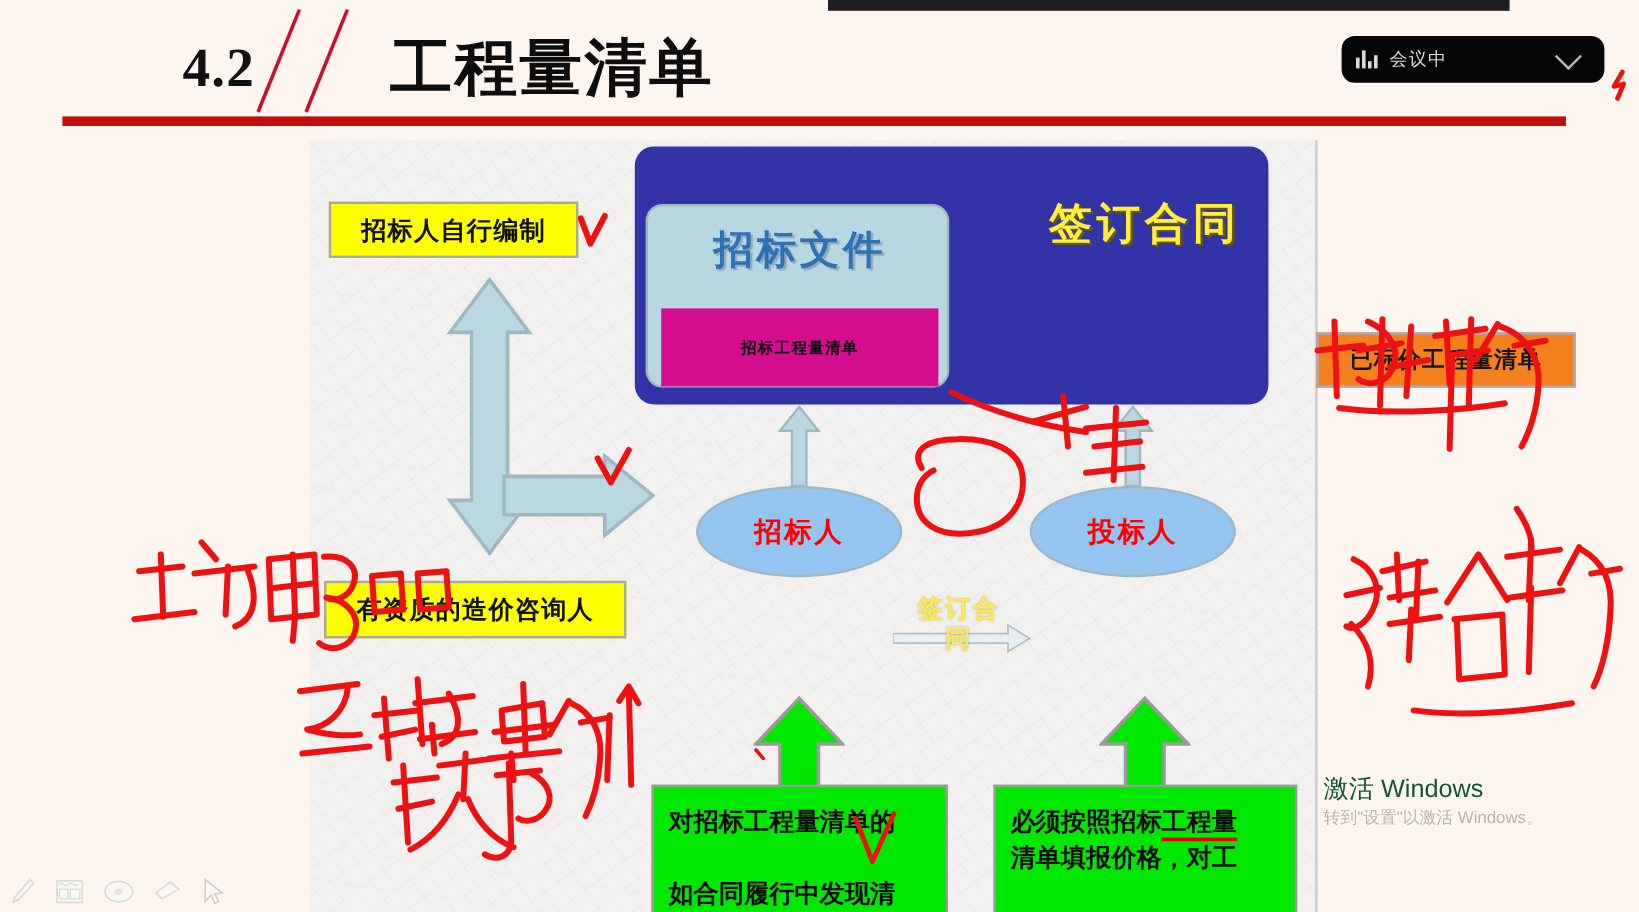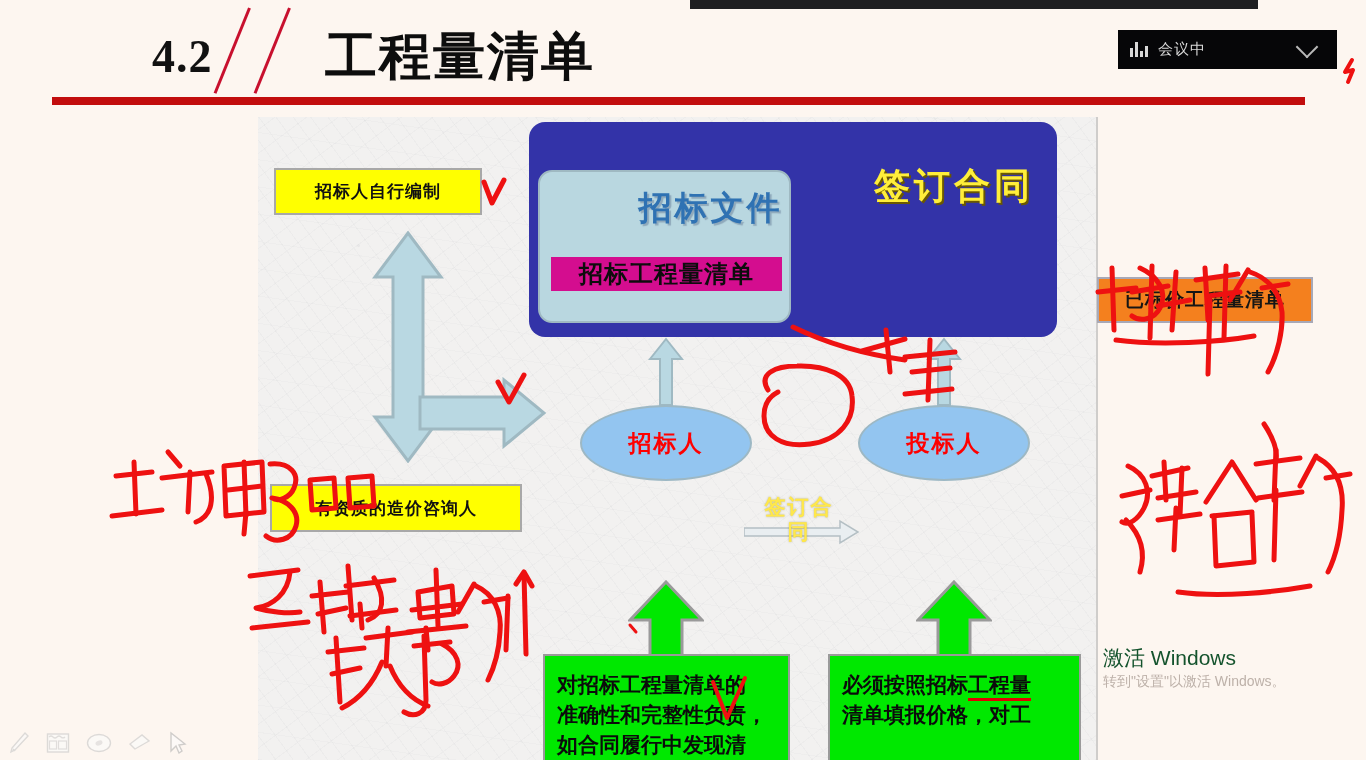--- a/index.html
+++ b/index.html
@@ -29,20 +29,21 @@
     font-family:"Liberation Serif","DejaVu Serif",serif;
     font-weight:bold;font-size:52px;color:#0d0d0d;letter-spacing:2px;
   }
   .title-rule{position:absolute;left:52px;top:97px;width:1253px;height:8px;background:#c20d0d;}
 
   
   .meet-pill{
     position:absolute;left:1118px;top:30px;width:219px;height:39px;
     background:#060608;display:flex;align-items:center;padding:12px 12px;
     box-sizing:border-box;
+    border-radius:11px;
   }
   .bar-icon{display:flex;align-items:flex-end;gap:2px;height:15px;margin-right:10px;}
   .bar-icon i{display:block;width:3px;background:#d8d8d8;}
   .bar-icon i:nth-child(1){height:9px;}
   .bar-icon i:nth-child(2){height:15px;}
   .bar-icon i:nth-child(3){height:6px;}
   .bar-icon i:nth-child(4){height:11px;}
   .meet-label{color:#d9d9d9;font-size:15px;letter-spacing:1px;flex:1;}
   .chev{width:14px;height:14px;border-right:2px solid #b9b9b9;border-bottom:2px solid #b9b9b9;
         transform:rotate(45deg);margin-right:10px;margin-bottom:5px;}
@@ -84,35 +85,34 @@
   
   .tender-box{
     position:absolute;left:280px;top:53px;width:253px;height:153px;
     background:#b9d7e0;border:2px solid #9fb9c2;border-radius:14px;box-sizing:border-box;
   }
   .tender-title{
     position:absolute;left:0;top:14px;width:253px;text-align:center;
     font-family:"Liberation Serif","DejaVu Serif",serif;font-weight:bold;
     font-size:33px;color:#2f72b3;letter-spacing:3px;
     text-shadow:2px 2px 1px #8fa9bb;
-    padding-left:44px;
   }
   .boq-box{
-    position:absolute;left:11px;top:85px;width:231px;height:34px;
+    position:absolute;left:11px;top:85px;width:231px;height:65px;
     background:#d40d8f;display:flex;align-items:center;justify-content:center;
     font-family:"Liberation Serif","DejaVu Serif",serif;font-weight:bold;
-    font-size:24px;color:#0d0d0d;letter-spacing:1px;
+    font-size:13px;color:#0d0d0d;letter-spacing:1px;
   }
 
   
   .yellow-box{
     position:absolute;background:#ffff00;border:2px solid #a8a8a8;box-sizing:border-box;
     display:flex;align-items:center;justify-content:center;
     font-family:Liberation Sans, sans-serif;font-weight:bold;
-    font-size:17px;color:#111;letter-spacing:1px;
+    font-size:21px;color:#111;letter-spacing:1px;
   }
   .yb1{left:16px;top:51px;width:208px;height:47px;}
   .yb2{left:12px;top:367px;width:252px;height:48px;}
 
   
   .dbl-arrow{position:absolute;left:113px;top:114px;width:74px;height:232px;}
   .dbl-arrow svg{display:block;}
 
   
   .right-arrow{position:absolute;left:160px;top:260px;width:128px;height:72px;}
@@ -252,21 +252,21 @@
       </svg>
     </div>
     <div class="green-arrow ga2">
       <svg width="76" height="78" viewBox="0 0 76 78">
         <polygon points="38,2 74,40 54,40 54,76 22,76 22,40 2,40" fill="#00e800" stroke="#9a9a9a" stroke-width="3"></polygon>
       </svg>
     </div>
 
     <div class="green-box gb1">
       <span>对招标工程量清单的</span><br>
-      <span>准确性和完整性负责，</span><br>
+      <br>
       <span>如合同履行中发现清</span><br>
       <br>
       
     </div>
 
     <div class="green-box gb2">
       <span>必须按照招标</span><span class="ul">工程量</span><br>
       <span>清单填报价格，对工</span><br>
       <br>
       <br>

